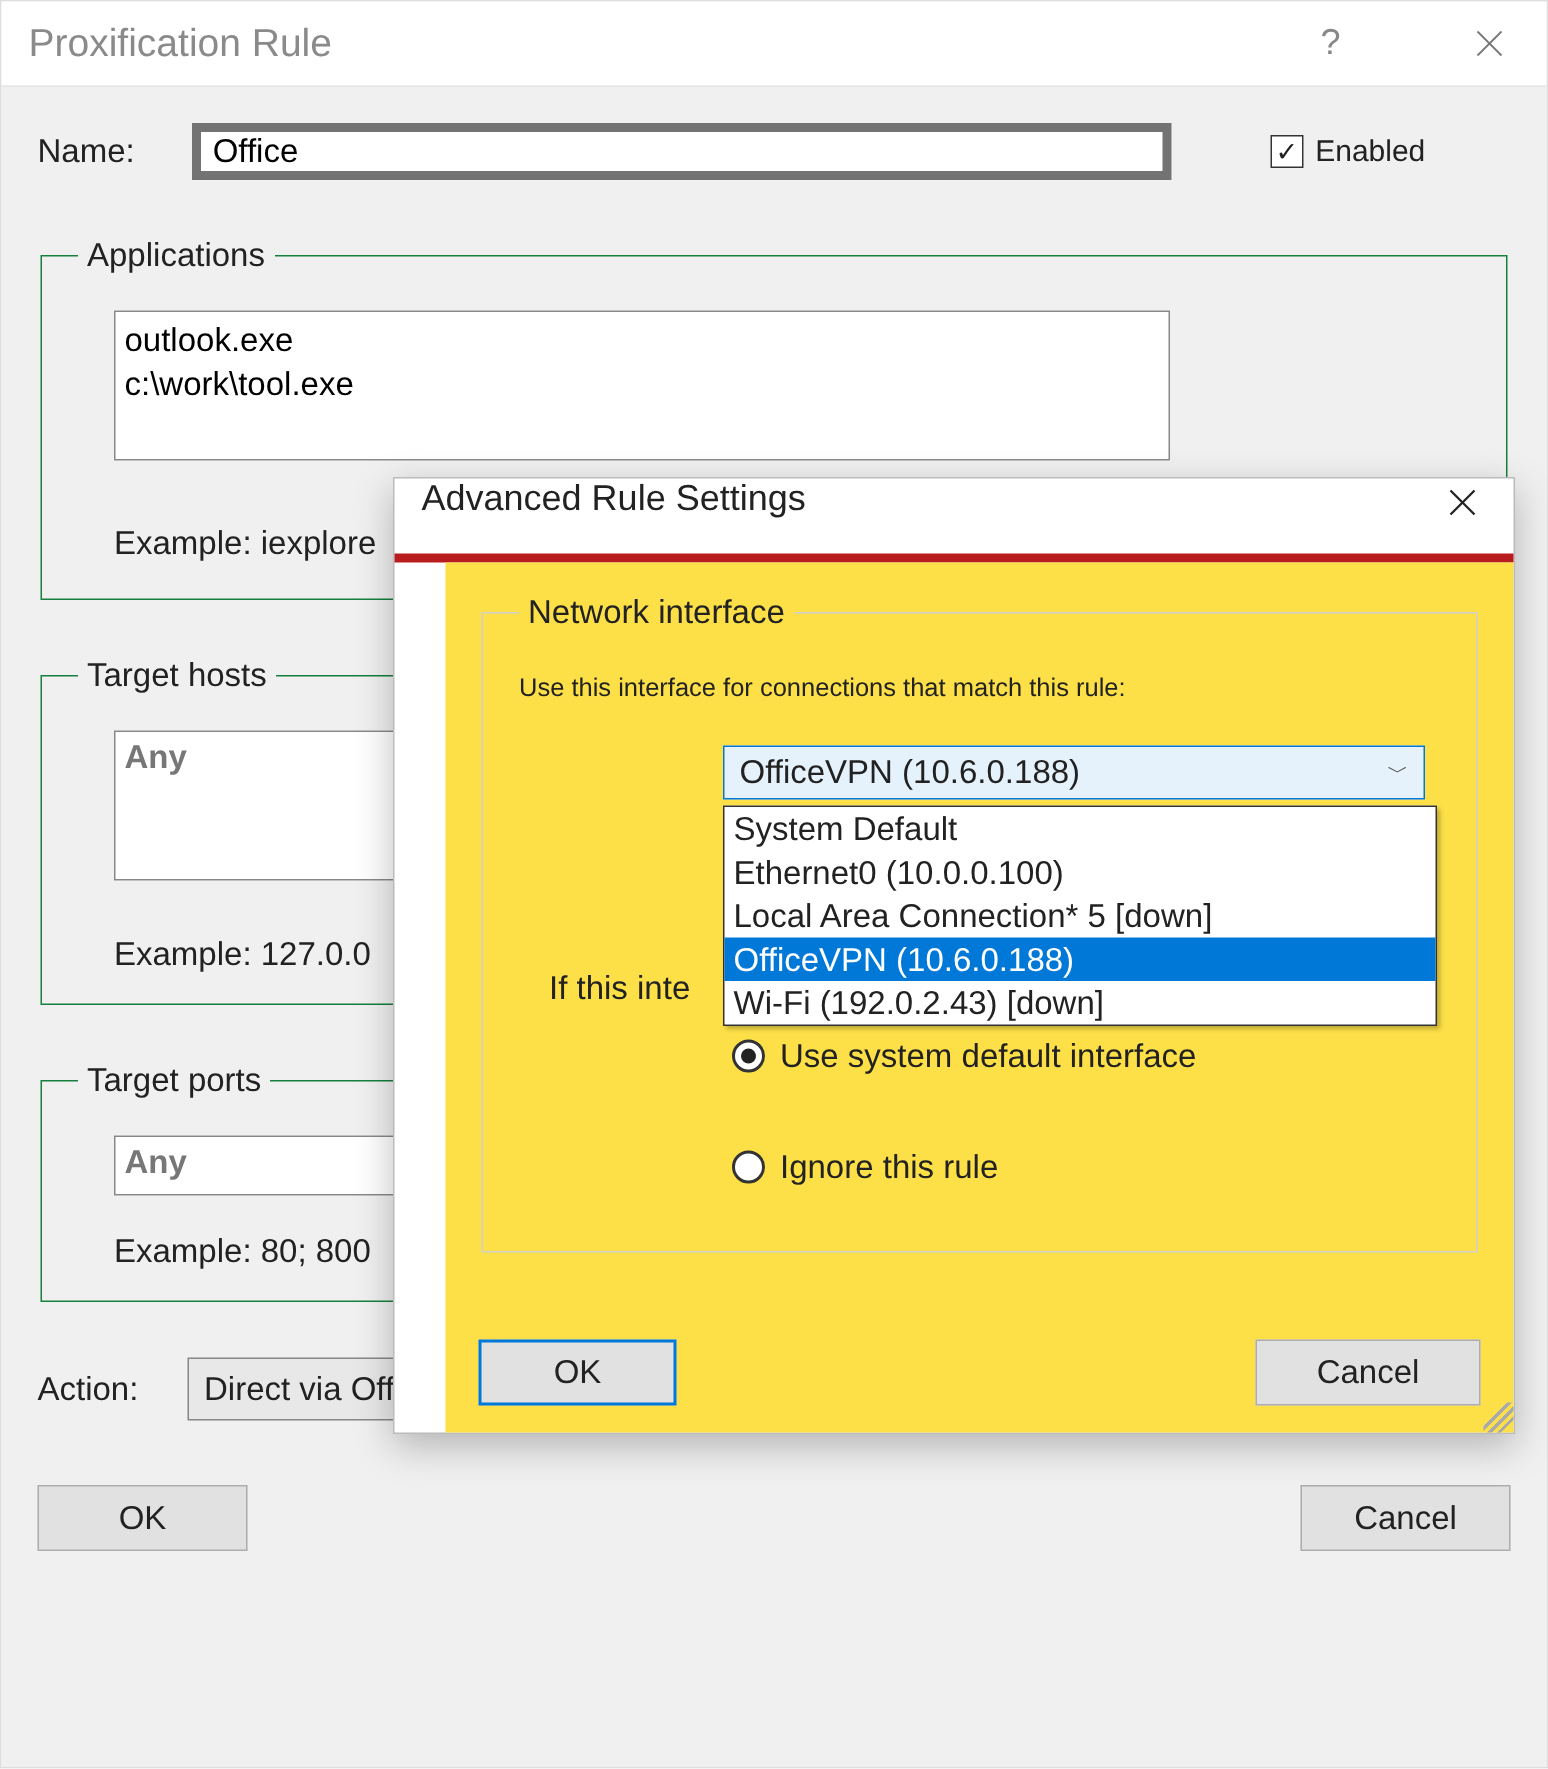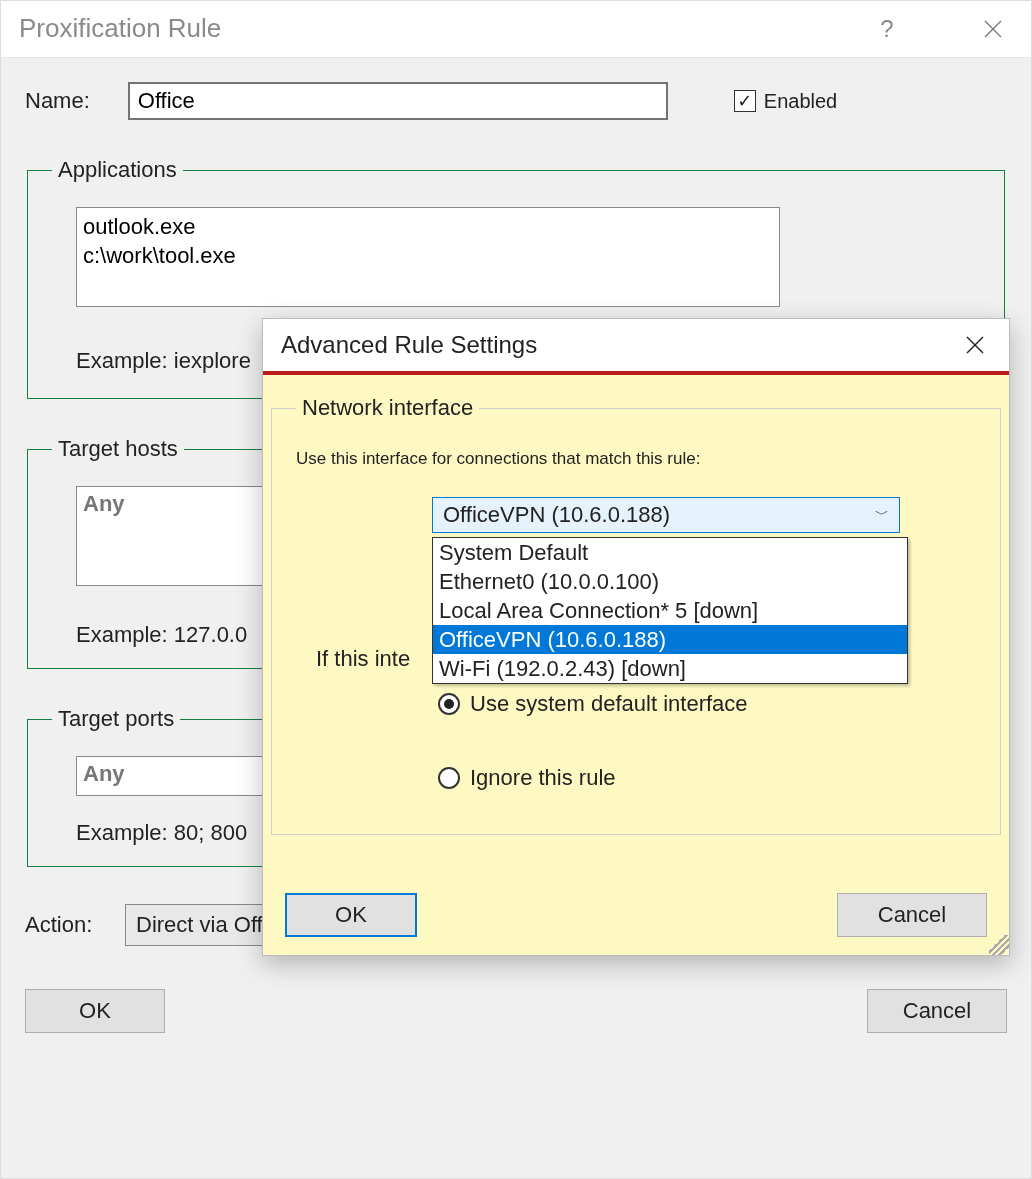--- a/index.html
+++ b/index.html
@@ -54,23 +54,23 @@
     background: #f0f0f0;
     border-top: 1px solid #e5e5e5;
     padding: 24px;
     position: absolute;
     left: 0; right: 0; top: 56px; bottom: 0;
   }
   .row { display: flex; align-items: center; }
   .label { font-size: 22px; }
   .name-input {
     margin-left: 38px;
-    width: 540px;
+    width: 653px;
     height: 38px;
-    border: 2px solid #737373;
+    border: 6px solid #737373;
     background: #fff;
     font-size: 22px;
     padding: 0 8px;
   }
   .checkbox-wrap { margin-left: 66px; display: flex; align-items: center; gap: 8px; }
   .checkbox {
     width: 22px; height: 22px;
     border: 1px solid #333;
     background: #fff;
     display: flex; align-items: center; justify-content: center;
@@ -153,32 +153,33 @@
     left: 262px;
     top: 318px;
     width: 748px;
     height: 638px;
     background: #fff;
     border: 1px solid #bbb;
     box-shadow: 0 8px 24px rgba(0,0,0,0.25);
   }
   .modal .mtitlebar {
     height: 56px;
-    display: flex; align-items: center;
+    display: flex; 
     padding: 0 18px;
-    border-bottom: 4px solid #b91c1c;
+    border-bottom: 6px solid #b91c1c;
   }
   .modal .mtitle { flex: 1; font-size: 24px; }
   .modal .mclose { width: 32px; height: 32px; display:flex; align-items:center; justify-content:center; }
   .modal .mclose svg { stroke: #222; stroke-width: 1.5; }
   .modal .mcontent {
-    background: #fef9c3;
+    background: #fde047;
     height: calc(100% - 56px);
-    padding: 20px 6px;
+    padding: 20px 22px;
     position: relative;
+    margin-left: 34px;
   }
   .modal fieldset.ngroup {
     border: 1px solid #d0d0d0;
     padding: 28px 24px 24px 24px;
     height: 440px;
     position: relative;
   }
   .modal fieldset.ngroup legend {
     font-size: 22px;
     padding: 0 6px;

